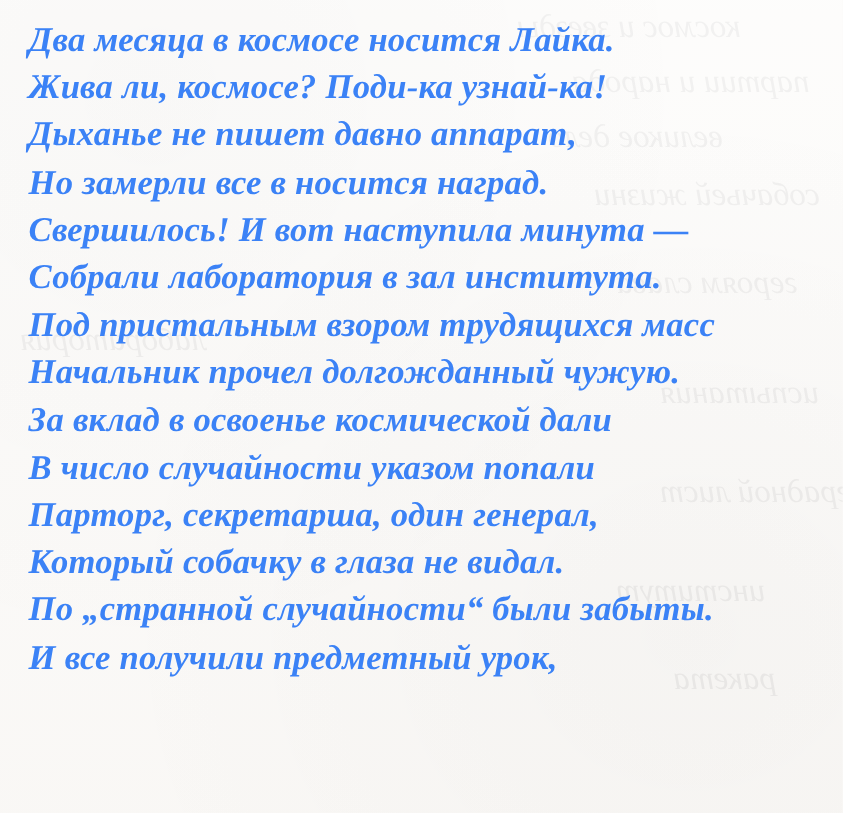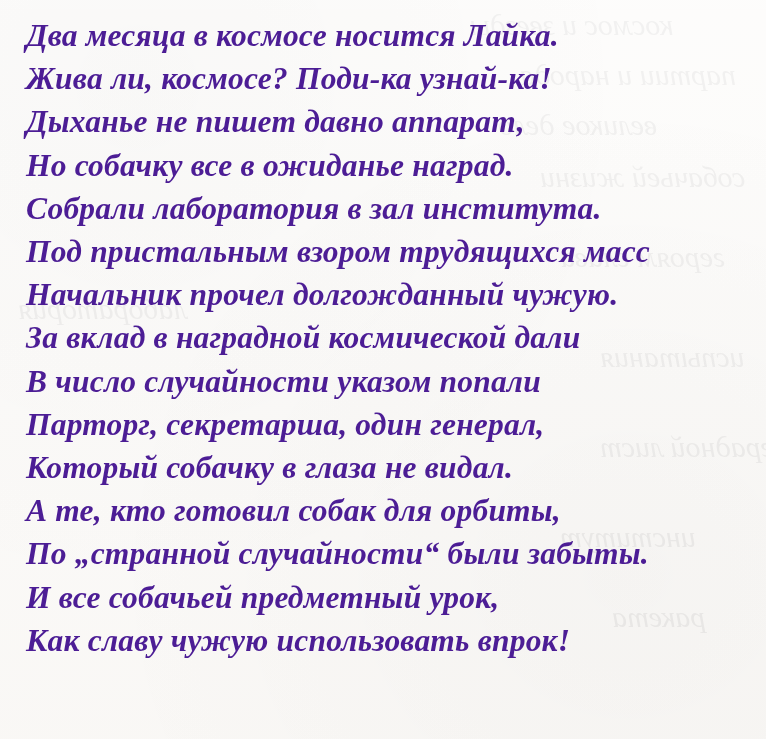--- a/index.html
+++ b/index.html
@@ -32,21 +32,21 @@
     transform: scaleX(-1);
   }
   #poem {
     position: relative;
     width: 766px;
     height: 739px;
     box-sizing: border-box;
     padding: 14px 18px 10px 26px;
   }
   .verse-line {
-    color: #4c1d95;
+    color: #3b82f6;
     font-family: "Liberation Serif", serif;
     font-style: italic;
     font-weight: 700;
     font-size: 31.5px;
     line-height: 43.2px;
     letter-spacing: 0.2px;
     white-space: nowrap;
   }
   
   #paper-grain {
@@ -76,25 +76,24 @@
   <div class="ghost-line" style="top:520px; left:560px;">институт</div>
   <div class="ghost-line" style="top:600px; left:612px;">ракета</div>
 </div>
 
 <div id="paper-grain"></div>
 
 <div id="poem">
   <div class="verse-line">Два месяца в космосе носится Лайка.</div>
   <div class="verse-line">Жива ли, космосе? Поди-ка узнай-ка!</div>
   <div class="verse-line">Дыханье не пишет давно аппарат,</div>
-  <div class="verse-line">Но собачку все в ожиданье наград.</div>
+  <div class="verse-line">Но замерли все в носится наград.</div>
+  <div class="verse-line">Свершилось! И вот наступила минута —</div>
   <div class="verse-line">Собрали лаборатория в зал института.</div>
   <div class="verse-line">Под пристальным взором трудящихся масс</div>
   <div class="verse-line">Начальник прочел долгожданный чужую.</div>
-  <div class="verse-line">За вклад в наградной космической дали</div>
+  <div class="verse-line">За вклад в освоенье космической дали</div>
   <div class="verse-line">В число случайности указом попали</div>
   <div class="verse-line">Парторг, секретарша, один генерал,</div>
   <div class="verse-line">Который собачку в глаза не видал.</div>
-  <div class="verse-line">А те, кто готовил собак для орбиты,</div>
   <div class="verse-line">По „странной случайности“ были забыты.</div>
-  <div class="verse-line">И все собачьей предметный урок,</div>
-  <div class="verse-line">Как славу чужую использовать впрок!</div>
+  <div class="verse-line">И все получили предметный урок,</div>
 </div>
 
 </body></html>

